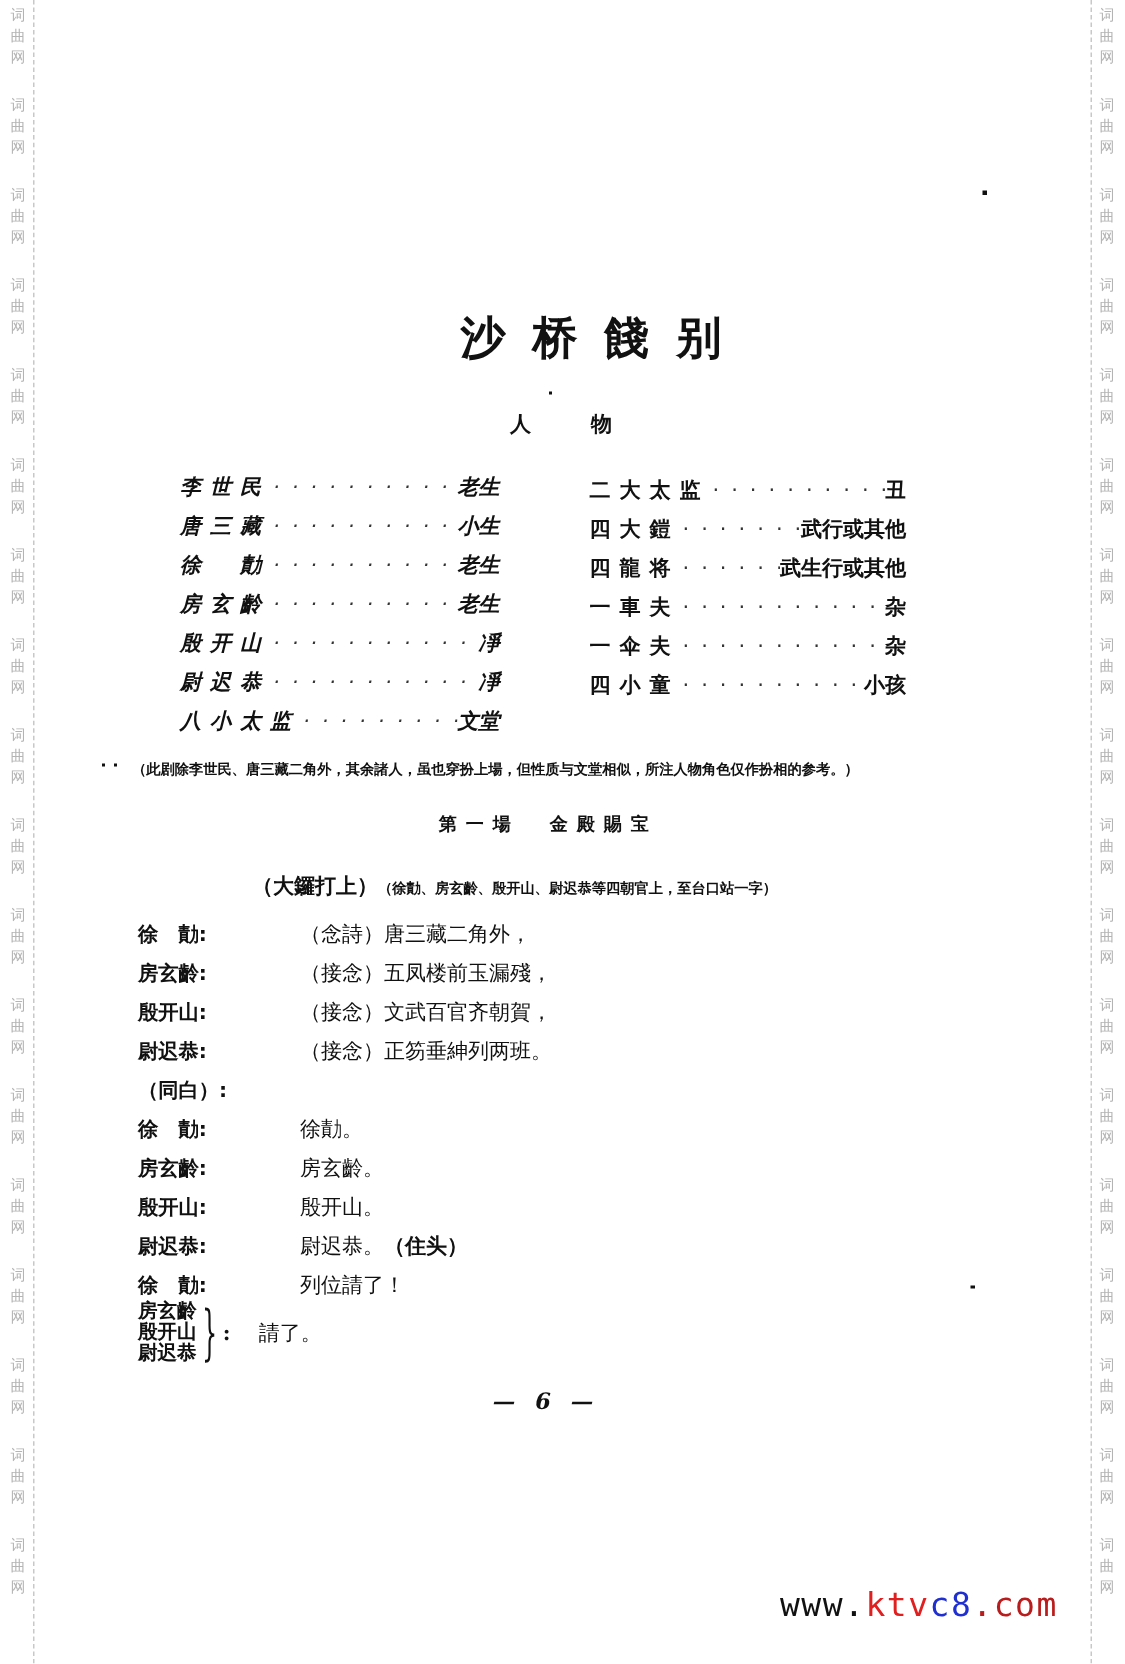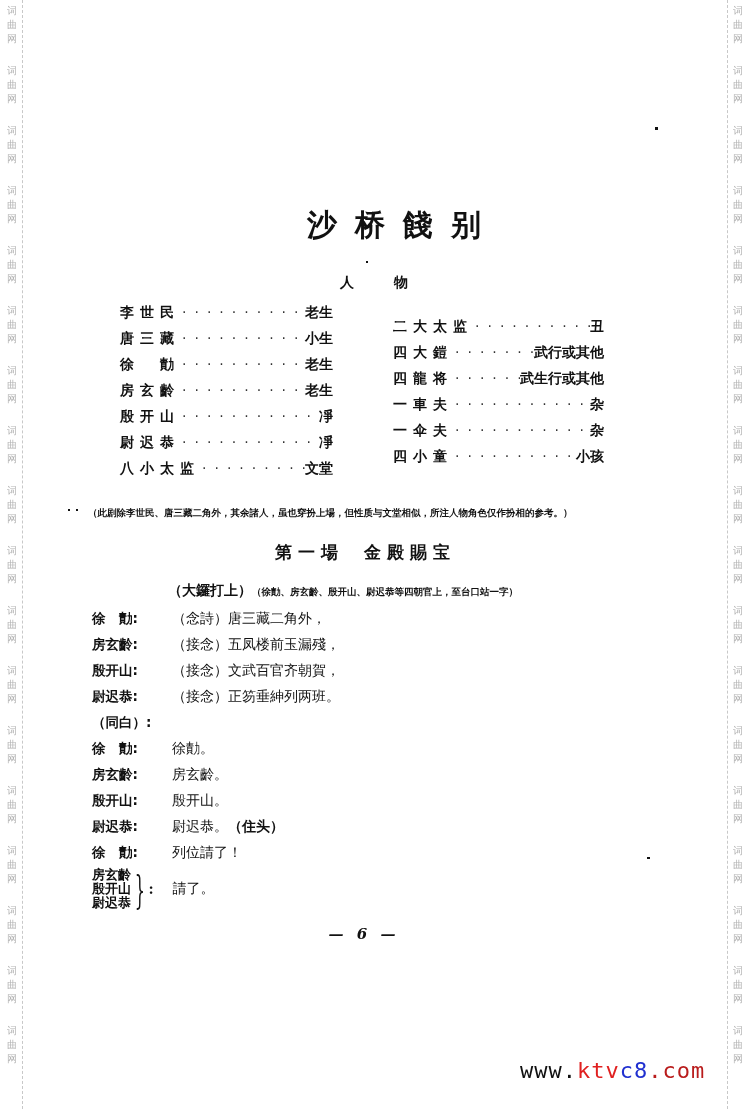--- a/index.html
+++ b/index.html
@@ -46,45 +46,45 @@
     }
     .cast-row {
       display: flex; align-items: baseline; height: 26px;
     }
     .cast-name { white-space: nowrap; letter-spacing: 6px; }
     .cast-dots {
       flex: 1; overflow: hidden; white-space: nowrap; letter-spacing: 8px;
       color: #333; font-weight: normal; padding: 0 2px;
     }
     .cast-role { white-space: nowrap; }
-    .cast.left { left: 120px; top: 304px; width: 213px; }
+    .cast.left { left: 120px; top: 316px; width: 213px; font-style: italic; }
     .cast.right { left: 393px; top: 318px; width: 211px; }
 
     .note {
       position: absolute; top: 507px; left: 88px; width: 560px;
       font-family: "DejaVu Sans", sans-serif; font-size: 9.5px; font-weight: bold;
       white-space: nowrap;
     }
     .scene-title {
       position: absolute; top: 541px; left: 0; width: 731px; text-align: center;
-      font-family: "DejaVu Sans", sans-serif; font-weight: bold; font-size: 17px;
+      font-family: "DejaVu Sans", sans-serif; font-weight: bold; font-size: 12px;
       letter-spacing: 6px;
     }
     .scene-title .gap { display: inline-block; width: 20px; }
     .stage-dir {
       position: absolute; top: 580px; left: 168px;
       font-family: "DejaVu Sans", sans-serif; white-space: nowrap;
     }
     .stage-dir .big { font-size: 14px; font-weight: bold; }
     .stage-dir .small { font-size: 9.5px; font-weight: bold; }
 
     .dialogue { position: absolute; left: 92px; top: 606px; width: 500px; }
     .line {
-      display: flex; align-items: center; height: 26px;
-      font-family: "DejaVu Serif", serif; font-size: 14px;
+      display: flex; align-items: flex-end; height: 26px;
+      font-family: "DejaVu Serif", serif; font-size: 14px; gap: 28px;
     }
     .speaker {
       width: 80px; font-weight: bold; font-family: "DejaVu Sans", sans-serif;
       white-space: nowrap; font-size: 13.5px;
     }
     .speech { white-space: nowrap; }
     .speech .bold { font-weight: bold; font-family: "DejaVu Sans", sans-serif; }
 
     .group-line {
       display: flex; align-items: center; margin-top: 2px;

